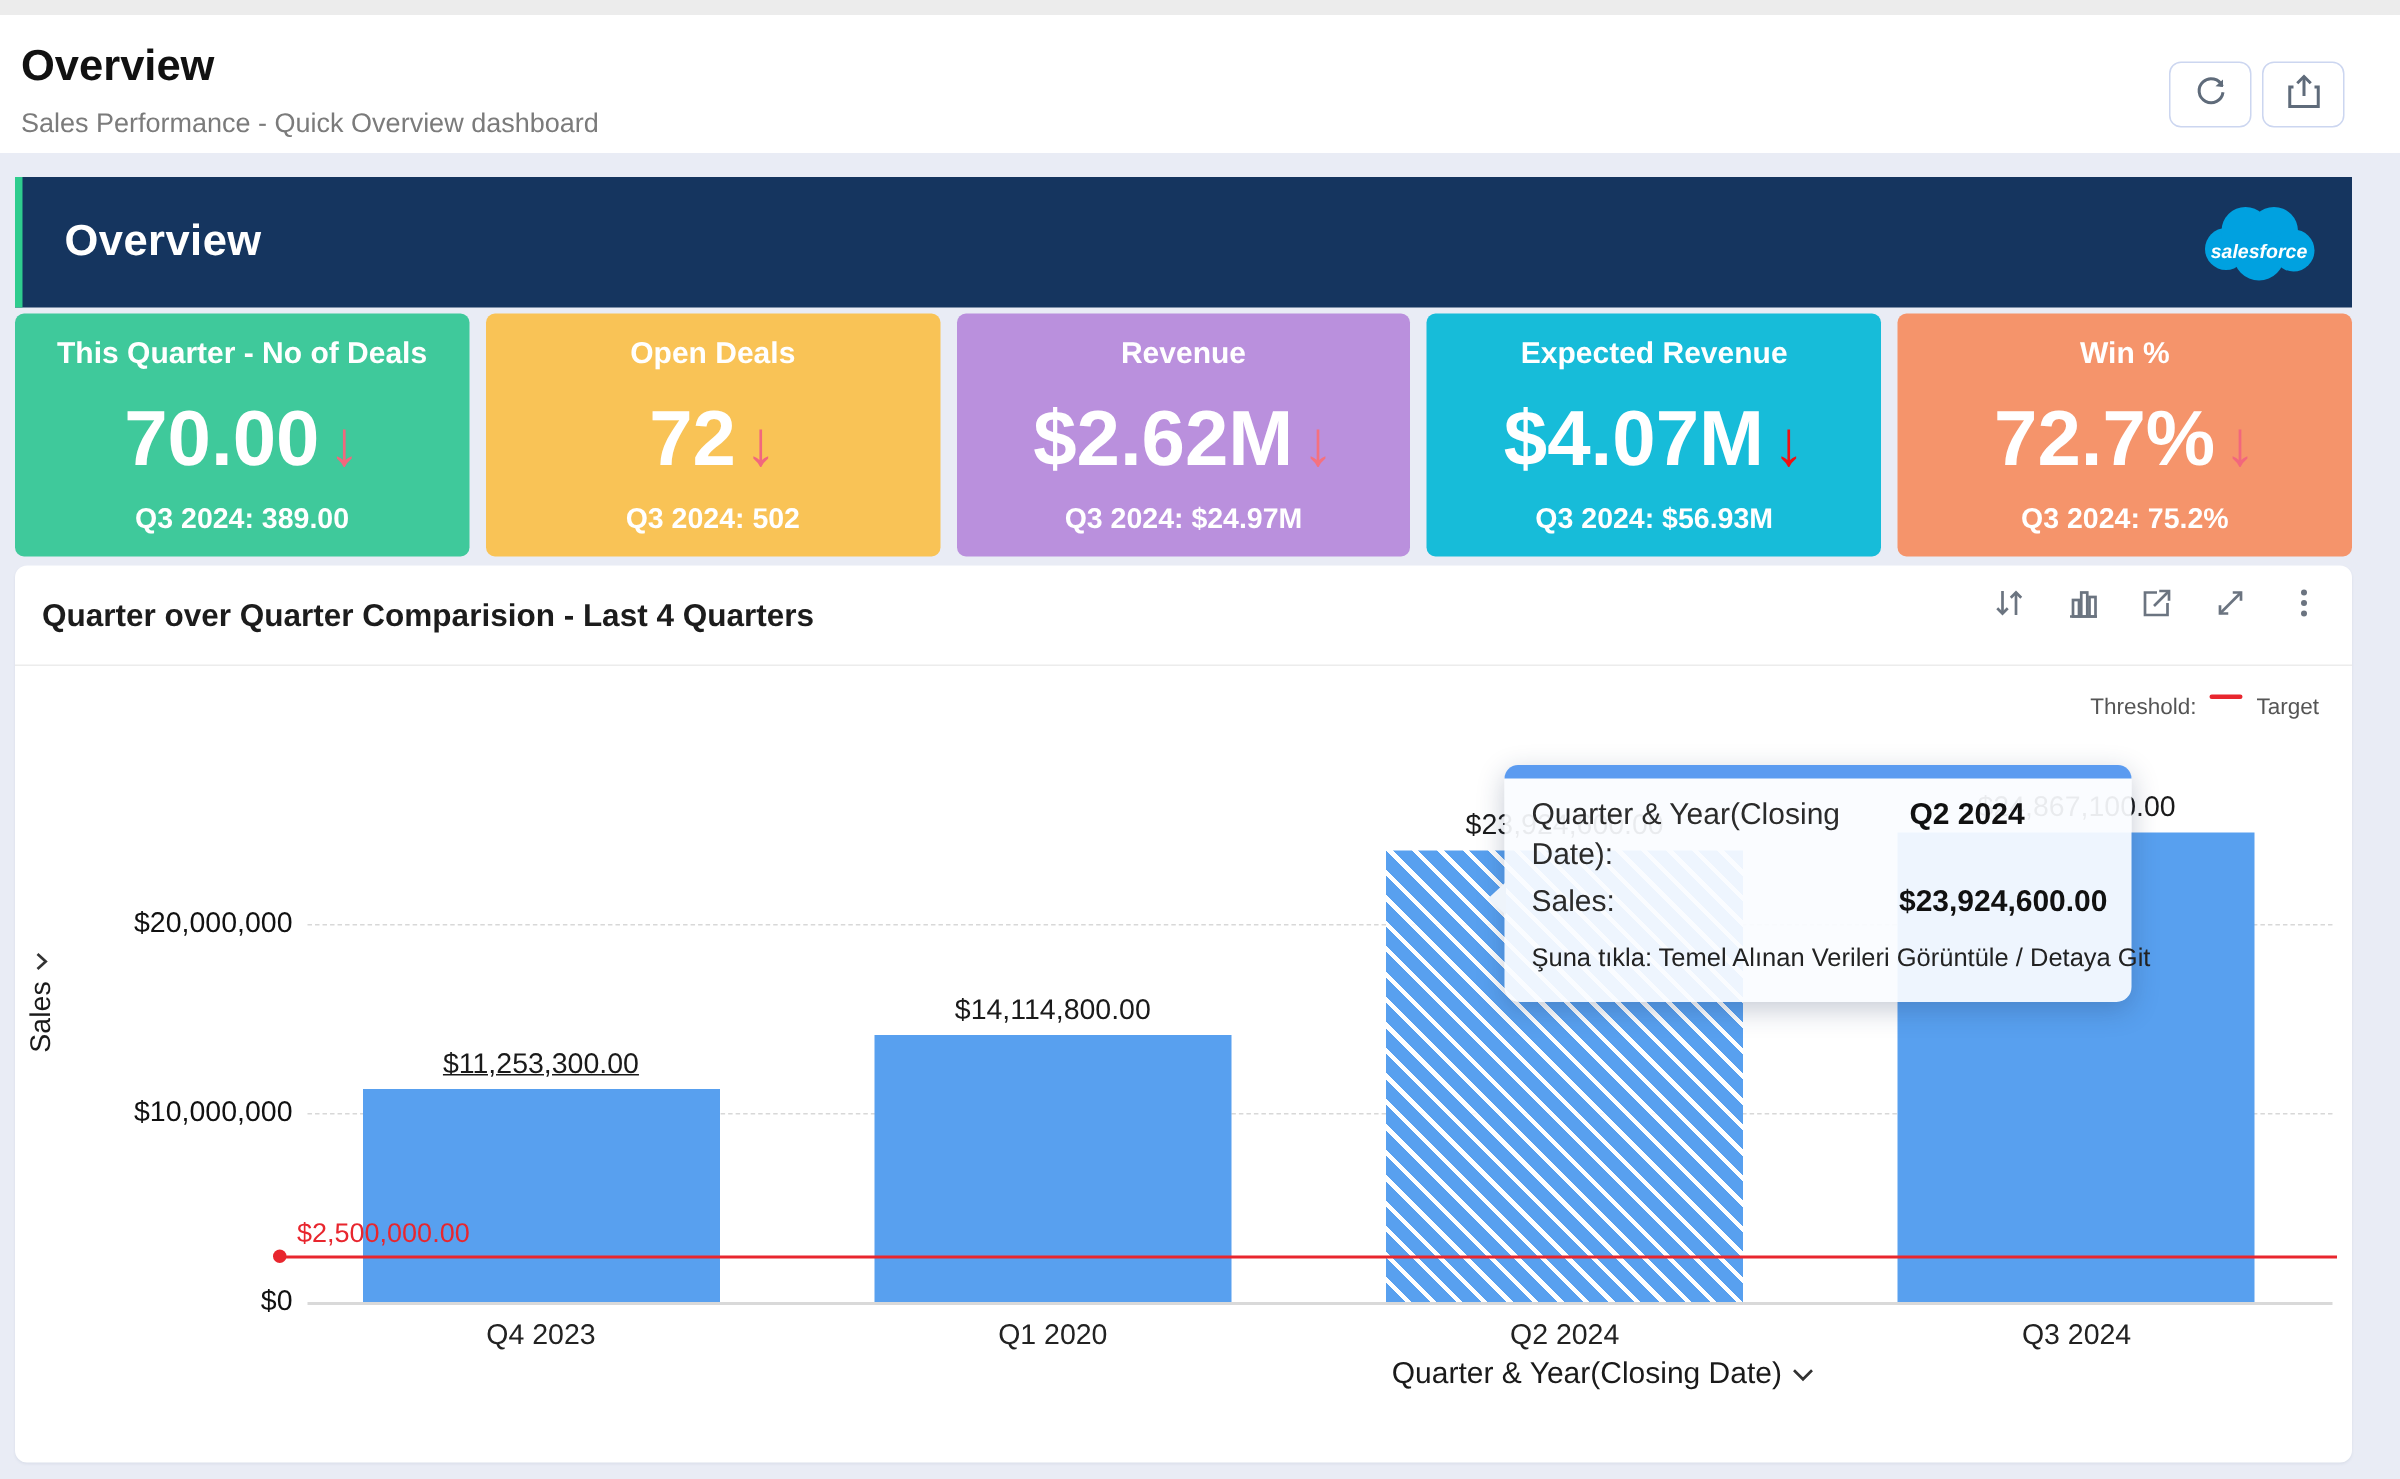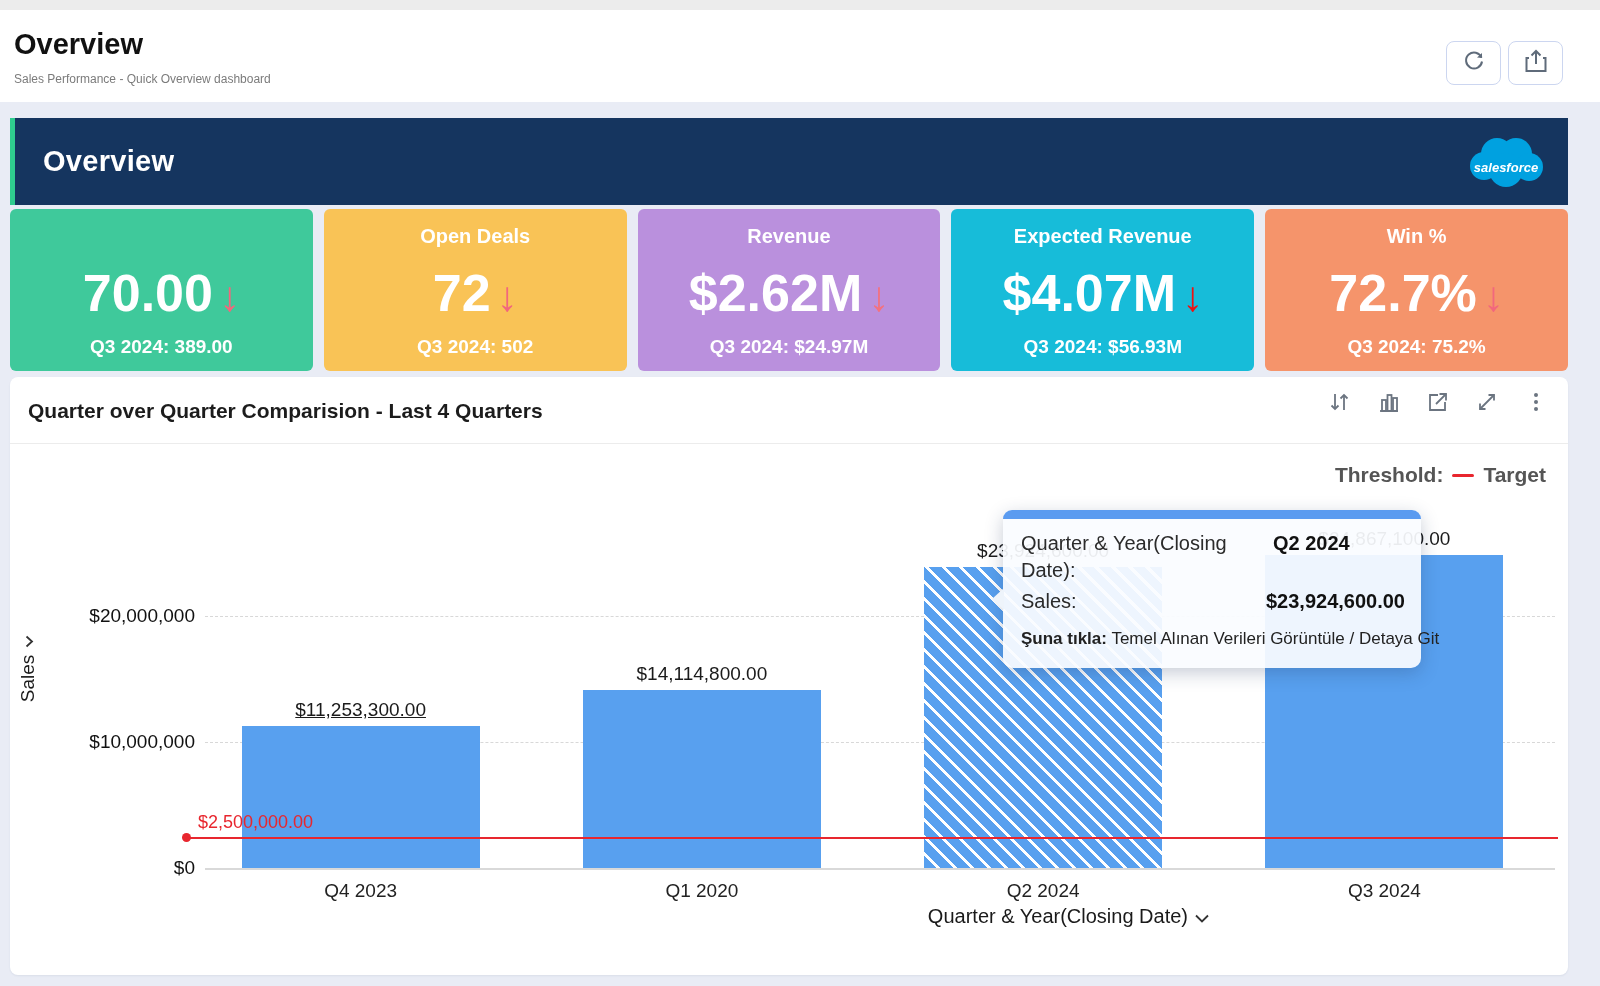--- a/index.html
+++ b/index.html
@@ -3,21 +3,21 @@
 <meta charset="utf-8">
 <style>
   html,body{margin:0;padding:0;background:#dfe3ee;}
   *{box-sizing:border-box;font-family:"Liberation Sans", sans-serif;}
   #stage{position:relative;width:1600px;height:986px;background:#e9ecf5;overflow:hidden;}
 
   
   .top-strip{position:absolute;left:0;top:0;width:100%;height:10px;background:#ececec;}
   .app-header{position:absolute;left:0;top:10px;width:100%;height:92px;background:#ffffff;}
   .app-title{position:absolute;left:14px;top:18px;font-size:29px;font-weight:bold;color:#111;}
-  .app-subtitle{position:absolute;left:14px;top:62px;font-size:12px;color:#7b7b7b;}
+  .app-subtitle{position:absolute;left:14px;top:62px;font-size:18px;color:#7b7b7b;}
   .hdr-btn{position:absolute;top:31px;width:55px;height:44px;background:#fff;border:1px solid #ccd6f0;border-radius:8px;display:flex;align-items:center;justify-content:center;cursor:pointer;}
   .hdr-btn svg{stroke:#5f6b7a;fill:none;stroke-width:2;}
 
   
   .banner{position:absolute;left:10px;right:32px;top:118px;height:87px;background:#15355f;border-left:5px solid #2fcc8e;display:flex;align-items:center;}
   .banner-title{margin-left:28px;font-size:29px;font-weight:bold;color:#fff;letter-spacing:.3px;}
   .banner-logo{position:absolute;right:20px;top:6px;}
 
   
   .cards{position:absolute;left:10px;right:32px;top:209px;height:162px;display:flex;gap:11px;}
@@ -27,21 +27,21 @@
   .card-arrow{font-size:42px;font-weight:normal;margin-left:6px;}
   .card-sub{position:absolute;left:0;right:0;bottom:13px;font-size:19px;font-weight:bold;}
 
   
   .panel{position:absolute;left:10px;right:32px;top:377px;bottom:11px;background:#fff;border-radius:8px;box-shadow:0 1px 2px rgba(40,60,100,.08);}
   .panel-title{position:absolute;left:18px;top:22px;font-size:21px;font-weight:bold;color:#1c1c1c;}
   .toolbar{position:absolute;right:20px;top:13px;display:flex;gap:25px;align-items:center;}
   .tb-icon{width:24px;height:24px;cursor:pointer;}
   .tb-icon svg{stroke:#6b7480;fill:none;stroke-width:1.8;}
   .panel-divider{position:absolute;left:0;right:0;top:66px;border-bottom:1px solid #ececec;}
-  .legend{position:absolute;right:22px;top:86px;display:flex;align-items:center;gap:9px;font-size:21px;color:#555;font-weight:bold;}
+  .legend{position:absolute;right:22px;top:86px;display:flex;align-items:flex-start;gap:9px;font-size:15px;color:#555;}
   .legend-dash{width:22px;height:3px;border-radius:2px;}
 
   
   #chart{position:absolute;left:0;top:0;right:0;bottom:0;}
   .gridline{position:absolute;border-top:1px dashed #d8d8d8;height:0;}
   .baseline{position:absolute;height:2px;background:#d9d9d9;}
   .ytick{position:absolute;width:160px;text-align:right;font-size:19px;color:#111;transform:translateY(-50%);}
   .bar{position:absolute;background:#58a0ef;}
   .bar.hatched{background:repeating-linear-gradient(45deg,#58a0ef 0px,#58a0ef 9px,rgba(255,255,255,.85) 9px,rgba(255,255,255,.85) 12px);}
   .bar-label{position:absolute;font-size:19px;color:#1a1a1a;text-align:center;white-space:nowrap;transform:translateX(-50%);}
@@ -55,21 +55,21 @@
 
   
   .tooltip{position:absolute;left:993px;top:133px;width:418px;height:158px;background:rgba(250,252,255,.93);border-radius:10px;box-shadow:0 5px 18px rgba(30,50,90,.25);z-index:5;}
   .tooltip-topbar{position:absolute;left:0;right:0;top:0;height:9px;border-radius:10px 10px 0 0;}
   .tooltip-notch{position:absolute;left:-11px;top:78px;width:0;height:0;border-top:11px solid transparent;border-bottom:11px solid transparent;border-right:12px solid #eef4fb;}
   .tt-body{position:absolute;left:18px;right:16px;top:20px;font-size:20px;color:#2b2b2b;}
   .tt-row{display:flex;margin-bottom:4px;}
   .tt-label{width:252px;line-height:27px;}
   .tt-value{font-weight:bold;color:#111;line-height:27px;}
   .tt-hint{margin-top:14px;font-size:17px;color:#222;white-space:nowrap;}
-  .tt-hint b{font-weight:bold;}
+  .tt-hint b{font-weight:normal;}
 </style>
 </head>
 <body>
 
 <div id="stage">
 
   <div class="top-strip"></div>
 
   <div class="app-header">
     <div class="app-title">Overview</div>
@@ -105,20 +105,21 @@
           <circle cx="42" cy="46" r="17"></circle>
           <rect x="18" y="36" width="48" height="16"></rect>
         </g>
         <text x="42" y="48" text-anchor="middle" fill="#ffffff" font-size="13" font-style="italic" font-weight="bold">salesforce</text>
       </svg>
     </div>
   </div>
 
   <div class="cards" id="cards">
       <div class="card" style="background: rgb(63, 201, 155);">
+        <div class="card-title">This Quarter - No of Deals</div>
         <div class="card-value-row"><span class="card-val">70.00</span><span class="card-arrow" style="color: rgb(242, 103, 125);">↓</span></div>
         <div class="card-sub">Q3 2024: 389.00</div>
       </div>
       <div class="card" style="background: rgb(249, 195, 86);">
         <div class="card-title">Open Deals</div>
         <div class="card-value-row"><span class="card-val">72</span><span class="card-arrow" style="color: rgb(242, 103, 125);">↓</span></div>
         <div class="card-sub">Q3 2024: 502</div>
       </div>
       <div class="card" style="background: rgb(186, 144, 221);">
         <div class="card-title">Revenue</div>

